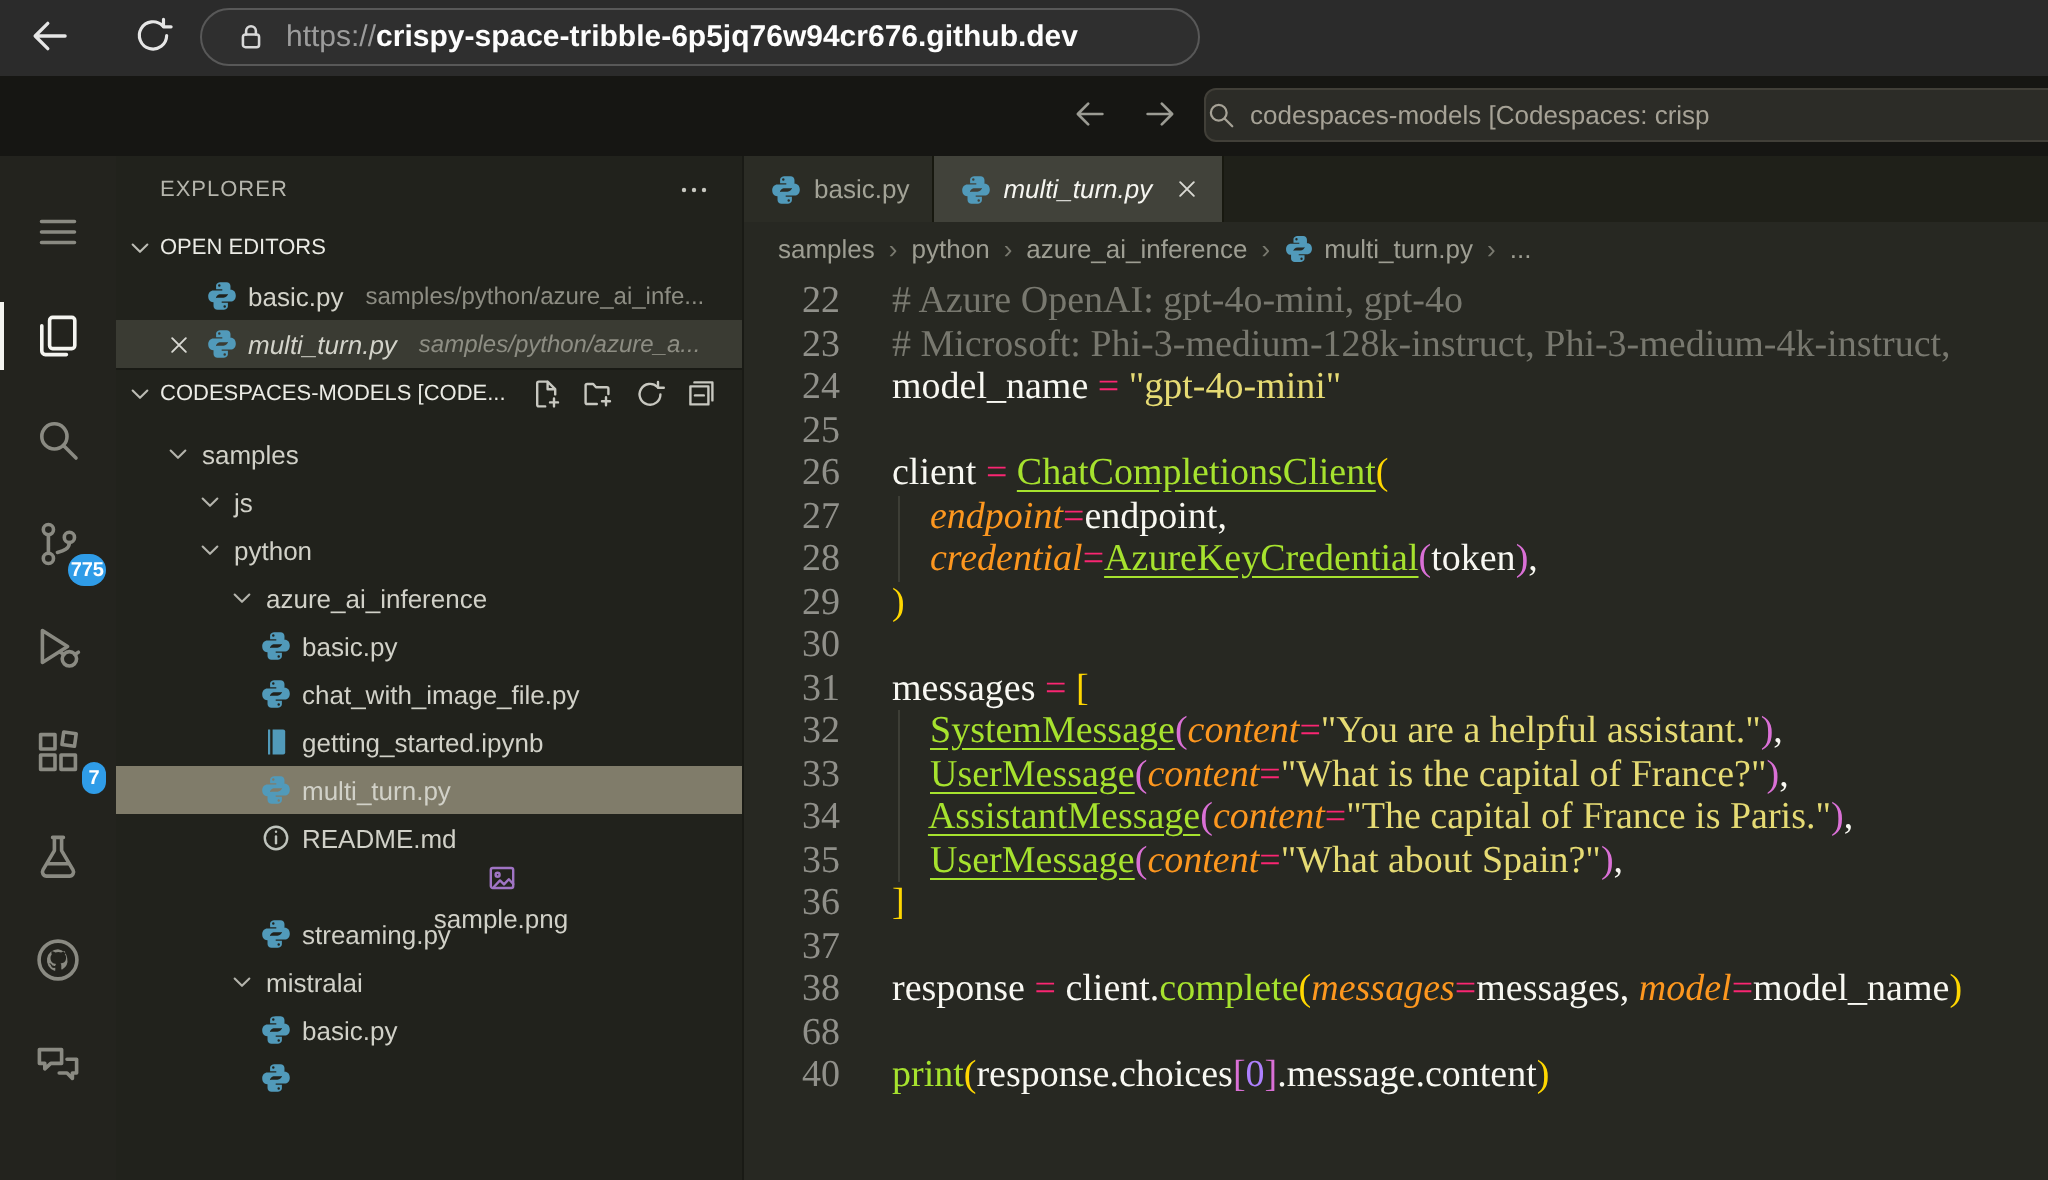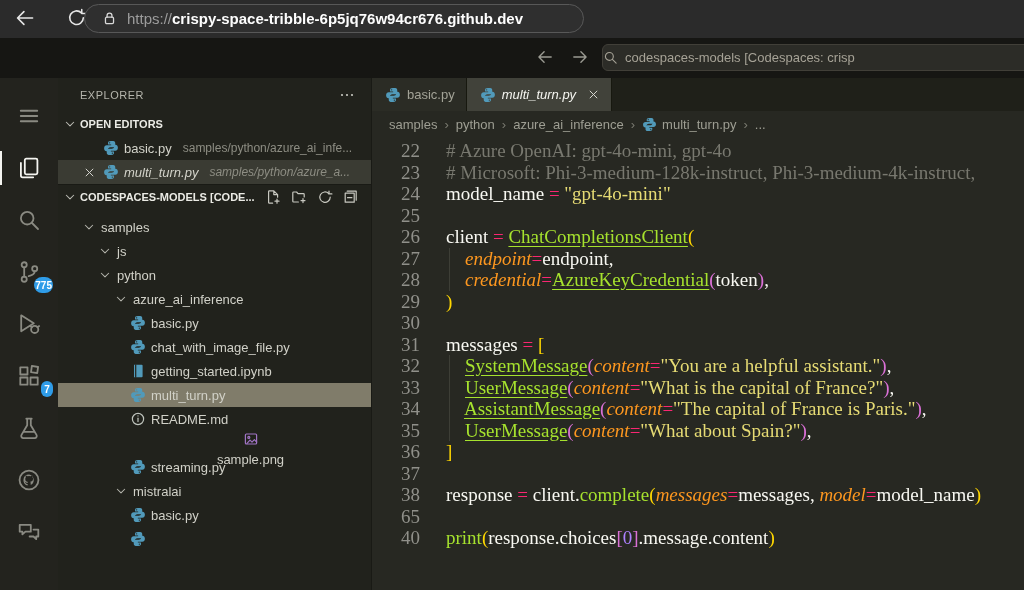--- a/index.html
+++ b/index.html
@@ -5,21 +5,21 @@
   html,body{margin:0;padding:0;}
   body{width:1024px;height:590px;position:relative;overflow:hidden;background:#272822;
        font-family:"Liberation Sans",sans-serif;-webkit-font-smoothing:antialiased;}
   svg{display:block}
 
   
   .browser-bar{position:absolute;top:0;left:0;width:1024px;height:38px;background:#2b2b2b;}
   .b-btn{position:absolute;top:7px;color:#e6e6e6;cursor:pointer}
   .b-back{left:14px}
   .b-refresh{left:66px}
-  .url-pill{position:absolute;left:84px;top:4px;width:500px;height:29px;border:1px solid #585858;
+  .url-pill{position:absolute;left:100px;top:4px;width:500px;height:29px;border:1px solid #585858;
             border-radius:15px;background:#2f2f2f;display:flex;align-items:center;padding-left:16px;gap:9px;box-sizing:border-box}
   .lock{color:#d9d9d9}
   .url-text{font-size:15px;white-space:nowrap}
   .url-scheme{color:#9c9c9c}
   .url-host{color:#fdfdfd;font-weight:700}
 
   
   .titlebar{position:absolute;top:38px;left:0;width:1024px;height:40px;background:#161613;}
   .tb-nav{position:absolute;left:536px;top:10px;display:flex;gap:17px;color:#9b9b93}
   .tb-nav .nav-ic{cursor:pointer}
@@ -42,21 +42,21 @@
             color:#fff;font-size:10px;font-weight:700;display:flex;align-items:center;justify-content:center;padding:0 1px}
 
   
   .sidebar{width:314px;background:#21221c;display:flex;flex-direction:column;overflow:hidden;
            border-right:1px solid #191a15;box-sizing:border-box;flex:none}
   .pane-header{height:34px;flex:none;display:flex;align-items:center;padding:0 16px 0 22px;
                color:#b5b5ac;font-size:11px;letter-spacing:.5px}
   .pane-title{flex:1}
   .icon-btn{color:#c8c8c0;cursor:pointer}
   .sec-header{height:24px;flex:none;display:flex;align-items:center;gap:3px;padding-left:5px;
-              color:#ebebe5;font-size:11px;font-weight:700;cursor:pointer}
+              color:#ebebe5;font-size:11px;font-weight:400;cursor:pointer}
   .sec-header .chev{color:#bcbcb4}
   .sec-header.codespaces{border-top:1px solid #191a15}
   .sec-actions{margin-left:auto;display:flex;gap:10px;margin-right:12px;color:#ccccc4}
   .oe-row{height:24px;flex:none;display:flex;align-items:center;gap:5px;padding-left:22px;
           font-size:13px;color:#d3d3ca;cursor:pointer;white-space:nowrap;overflow:hidden}
   .oe-close{width:18px;flex:none;color:#d8d8d2;display:flex;justify-content:center}
   .oe-path{color:#8d8d83;font-size:12px;margin-left:6px;overflow:hidden}
   .preview .oe-label,.preview .oe-path{font-style:italic}
   .tree{flex:1;overflow:hidden;padding-top:6px}
   .tree-row{height:24px;display:flex;align-items:center;gap:5px;font-size:13px;color:#d1d1c8;
@@ -503,17 +503,17 @@
         <div class="code-line"><span class="ln">29</span><span class="lc"><span class="tk-b1">)</span></span></div>
         <div class="code-line"><span class="ln">30</span><span class="lc"></span></div>
         <div class="code-line"><span class="ln">31</span><span class="lc"><span class="tk-t">messages </span><span class="tk-op">=</span><span class="tk-t"> </span><span class="tk-b1">[</span></span></div>
         <div class="code-line"><span class="ln">32</span><span class="lc"><span class="guide"></span><span class="tk-t">    </span><span class="tk-cls">SystemMessage</span><span class="tk-b2">(</span><span class="tk-pm">content</span><span class="tk-op">=</span><span class="tk-str">"You are a helpful assistant."</span><span class="tk-b2">)</span><span class="tk-t">,</span></span></div>
         <div class="code-line"><span class="ln">33</span><span class="lc"><span class="guide"></span><span class="tk-t">    </span><span class="tk-cls">UserMessage</span><span class="tk-b2">(</span><span class="tk-pm">content</span><span class="tk-op">=</span><span class="tk-str">"What is the capital of France?"</span><span class="tk-b2">)</span><span class="tk-t">,</span></span></div>
         <div class="code-line"><span class="ln">34</span><span class="lc"><span class="guide"></span><span class="tk-t">    </span><span class="tk-cls">AssistantMessage</span><span class="tk-b2">(</span><span class="tk-pm">content</span><span class="tk-op">=</span><span class="tk-str">"The capital of France is Paris."</span><span class="tk-b2">)</span><span class="tk-t">,</span></span></div>
         <div class="code-line"><span class="ln">35</span><span class="lc"><span class="guide"></span><span class="tk-t">    </span><span class="tk-cls">UserMessage</span><span class="tk-b2">(</span><span class="tk-pm">content</span><span class="tk-op">=</span><span class="tk-str">"What about Spain?"</span><span class="tk-b2">)</span><span class="tk-t">,</span></span></div>
         <div class="code-line"><span class="ln">36</span><span class="lc"><span class="tk-b1">]</span></span></div>
         <div class="code-line"><span class="ln">37</span><span class="lc"></span></div>
         <div class="code-line"><span class="ln">38</span><span class="lc"><span class="tk-t">response </span><span class="tk-op">=</span><span class="tk-t"> client.</span><span class="tk-fn">complete</span><span class="tk-b1">(</span><span class="tk-pm">messages</span><span class="tk-op">=</span><span class="tk-t">messages, </span><span class="tk-pm">model</span><span class="tk-op">=</span><span class="tk-t">model_name</span><span class="tk-b1">)</span></span></div>
-        <div class="code-line"><span class="ln">65</span><span class="lc"></span></div>
+        <div class="code-line"><span class="ln">68</span><span class="lc"></span></div>
         <div class="code-line"><span class="ln">40</span><span class="lc"><span class="tk-fn">print</span><span class="tk-b1">(</span><span class="tk-t">response.choices</span><span class="tk-b2">[</span><span class="tk-num">0</span><span class="tk-b2">]</span><span class="tk-t">.message.content</span><span class="tk-b1">)</span></span></div>
       </div>
   </div>
 </div>
 
 </body></html>

